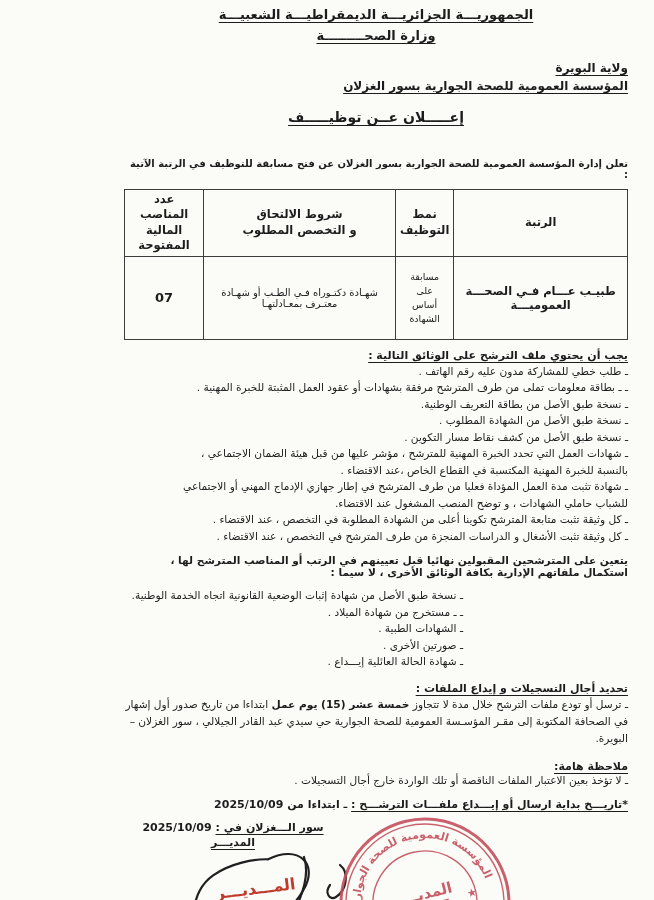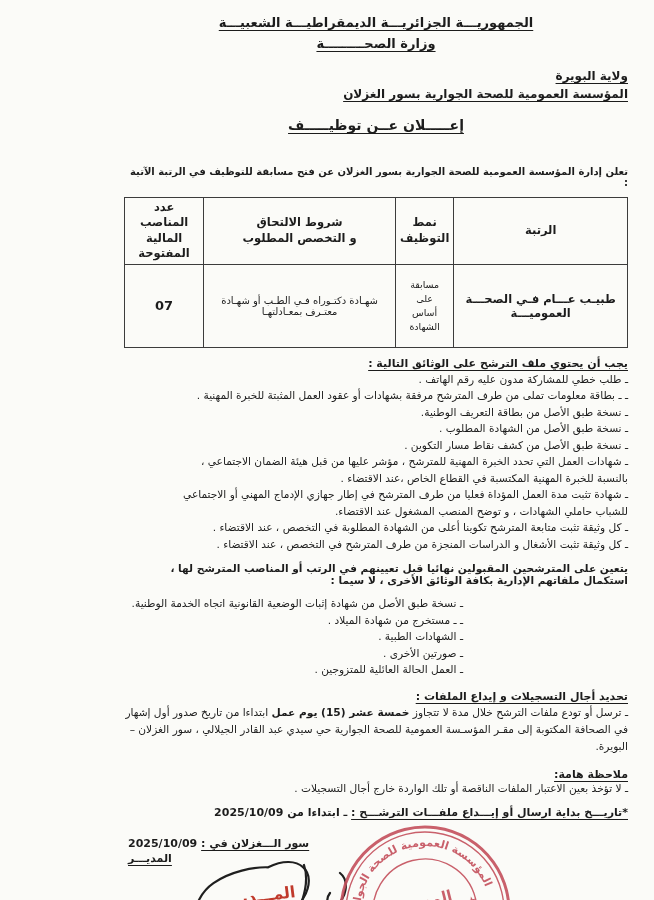--- a/index.html
+++ b/index.html
@@ -3,21 +3,21 @@
 <meta charset="utf-8">
 <style>
   html,body{margin:0;padding:0;}
   body{
     width:654px;height:900px;overflow:hidden;
     background:#fbfbf8;
     font-family:"DejaVu Sans","Liberation Sans",sans-serif;
     color:#1c1c1c;
     -webkit-font-smoothing:antialiased;
   }
-  .page{position:relative;width:558px;height:900px;padding:14px 26px 0 28px;box-sizing:border-box;}
+  .page{position:relative;width:558px;height:900px;padding:6px 26px 0 28px;box-sizing:border-box;}
   .u{text-decoration:underline;text-decoration-skip-ink:none;text-underline-offset:3px;}
   .b{font-weight:bold;}
   .center{text-align:center;}
   .right{text-align:right;}
 
   .head-line{font-size:13px;font-weight:bold;line-height:1.45;}
   .head-line2{font-size:13px;font-weight:bold;line-height:1.45;margin-top:2px;}
   .org-block{margin-top:13px;font-size:12px;font-weight:bold;line-height:1.5;}
   .doc-title{margin-top:14px;font-size:14px;font-weight:bold;}
   .intro{margin-top:33px;font-size:10px;font-weight:bold;}
@@ -35,21 +35,21 @@
   .sec-heading{font-size:11px;font-weight:bold;margin-top:9px;}
   .item{font-size:10.6px;line-height:1.56;}
   .items{margin-top:1px;margin-left:46px;}
   .completion-para{margin-top:10px;font-size:10.6px;font-weight:bold;}
   .completion-items{margin-top:9px;padding-left:0;padding-right:165px;}
   .deadline-body{font-size:10.6px;line-height:1.6;margin-top:1px;}
   .note-item{font-size:10.6px;margin-top:1px;}
   .start-line{margin-top:12px;font-size:11px;font-weight:bold;text-align:right;}
 
   .footer{position:relative;height:175px;margin-top:8px;}
-  .place-date{position:absolute;right:auto;left:4px;top:10px;width:210px;text-align:left;font-size:11px;font-weight:bold;}
+  .place-date{position:absolute;right:auto;left:4px;top:2px;width:210px;text-align:center;font-size:11px;font-weight:bold;}
   .director-label{margin-top:2px;font-size:11px;font-weight:bold;}
   .signature{position:absolute;left:30px;top:28px;}
   .name-stamp{
     position:absolute;left:38px;top:58px;width:190px;text-align:center;
     transform:rotate(-7deg);
     font-weight:bold;line-height:1.5;
   }
   .name-stamp .l1{font-size:16px;letter-spacing:4px;}
   .name-stamp .l2{font-size:16px;letter-spacing:1px;}
   .seal{position:absolute;left:213px;top:-4px;transform:rotate(-14deg);opacity:.9;}
@@ -122,21 +122,21 @@
     <div class="item">ـ كل وثيقة تثبت متابعة المترشح تكوينا أعلى من الشهادة المطلوبة في التخصص ، عند الاقتضاء .</div>
     <div class="item">ـ كل وثيقة تثبت الأشغال و الدراسات المنجزة من طرف المترشح في التخصص ، عند الاقتضاء .</div>
   </div>
 
   <div class="completion-para right">يتعين على المترشحين المقبولين نهائيا قبل تعيينهم في الرتب أو المناصب المترشح لها ، استكمال ملفاتهم الإدارية بكافة الوثائق الأخرى ، لا سيما :</div>
   <div class="completion-items right">
     <div class="item">ـ نسخة طبق الأصل من شهادة إثبات الوضعية القانونية اتجاه الخدمة الوطنية.</div>
     <div class="item">ـ ـ مستخرج من شهادة الميلاد .</div>
     <div class="item">ـ الشهادات الطبية .</div>
     <div class="item">ـ صورتين الأخرى .</div>
-    <div class="item">ـ العمل الحالة العائلية للمتزوجين .</div>
+    <div class="item">ـ شهادة الحالة العائلية إيـــداع .</div>
   </div>
 
   <div class="sec-heading right" style="margin-top:12px;">
     <span class="u">تحديد أجال التسجيلات و إيداع الملفات :</span>
   </div>
   <div class="deadline-body right">
     <span>ـ ترسل أو تودع ملفات الترشح خلال مدة لا تتجاوز </span><span class="b">خمسة عشر (15) يوم عمل</span><span> ابتداءا من تاريخ صدور أول إشهار في الصحافة المكتوبة  إلى مقـر المؤسـسة العمومية للصحة الجوارية حي سيدي عبد القادر الجيلالي ، سور الغزلان – البويرة.</span>
   </div>
 
   <div class="sec-heading right" style="margin-top:13px;">

